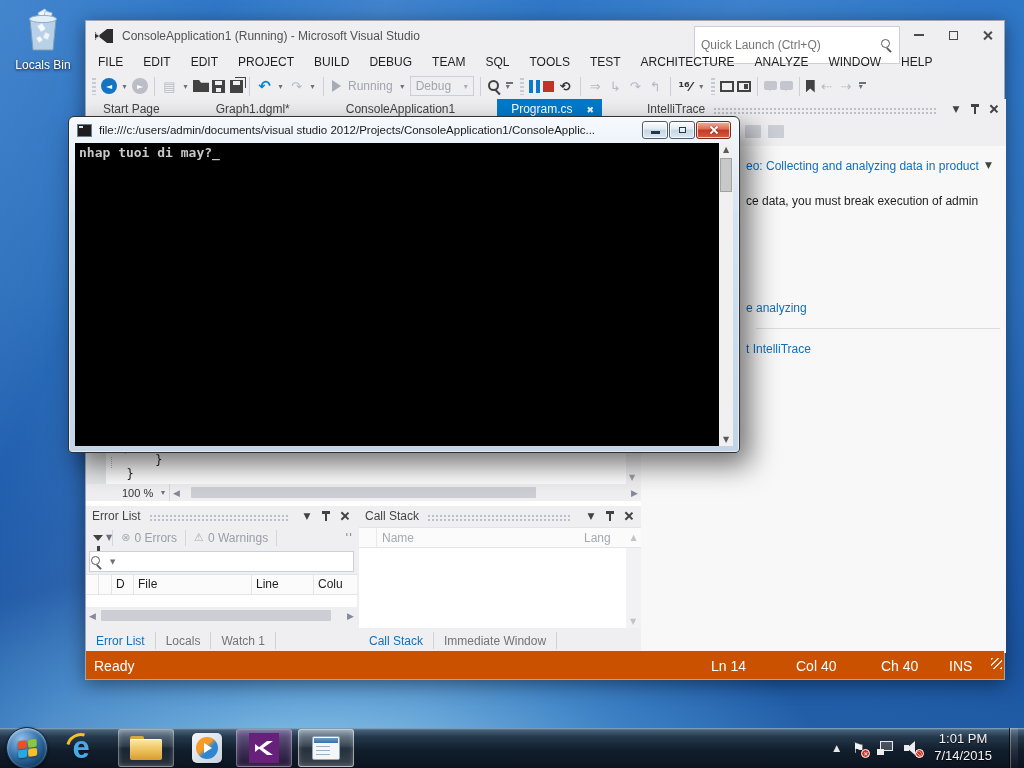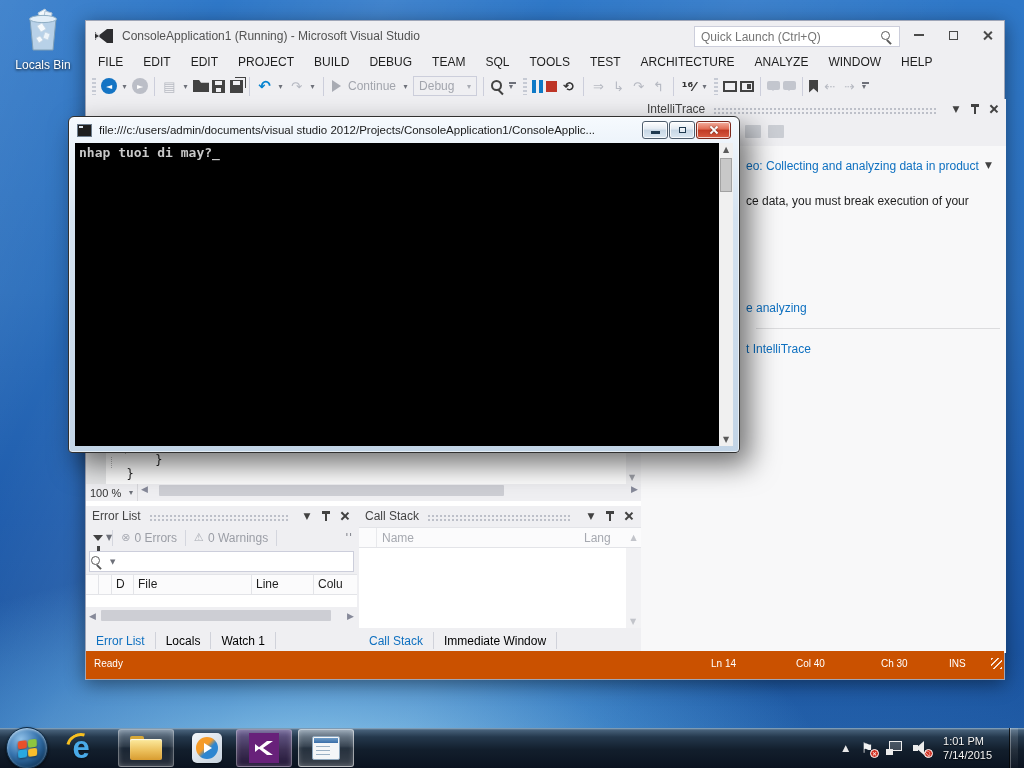--- a/index.html
+++ b/index.html
@@ -16,21 +16,21 @@
   }
   .recycle-bin { position:absolute; left:6px; top:6px; width:74px; text-align:center; z-index:5; }
   .rb-label { color:#fff; font-size:12px; text-shadow:0 1px 3px rgba(0,0,0,.9); margin-top:2px; }
 
   
   .vs { position:absolute; left:85px; top:20px; width:920px; height:660px; background:#EFEFF2;
         border:1px solid #9FA6B8; box-shadow:0 4px 18px rgba(0,0,0,.45); z-index:10; }
   .vs-titlebar { position:absolute; left:0; top:0; right:0; height:30px; display:flex; align-items:center; }
   .vs-logo { margin:0 8px 0 8px; display:flex; }
   .vs-title { font-size:12px; color:#525252; }
-  .quick-launch { position:absolute; left:608px; top:5px; width:206px; height:21px; background:#fff;
+  .quick-launch { position:absolute; left:608px; top:5px; width:206px; height:38px; background:#fff;
         border:1px solid #CCCEDB; display:flex; align-items:center; }
   .quick-launch input { flex:1; border:none; outline:none; font-size:12px; color:#777; padding:0 6px; background:transparent; font-family:"Liberation Sans",sans-serif; }
   .mag { position:relative; width:14px; height:14px; margin-right:5px; }
   .mag::before { content:""; position:absolute; top:1px; left:1px; width:7px; height:7px; border:1.6px solid #5A5A5A; border-radius:50%; }
   .mag::after { content:""; position:absolute; bottom:1px; right:2px; width:6px; height:1.8px; background:#5A5A5A; transform:rotate(45deg); }
   .winctl { position:absolute; top:0; right:0; height:28px; display:flex; }
   .winctl span { width:34px; height:28px; display:flex; align-items:center; justify-content:center; }
   .wc-min i { display:block; width:10px; height:2px; background:#4A4A4A; }
   .wc-max i { display:block; width:9px; height:9px; border:1.4px solid #4A4A4A; }
   .xg { position:relative; width:11px; height:11px; display:block; }
@@ -81,21 +81,21 @@
   .doc-tab.active { background:#007ACC; color:#fff; margin-right:0; padding-right:8px; }
   .doc-tab.active::after { content:"✖"; font-family:"DejaVu Sans"; font-size:9px; margin-left:14px; opacity:.95; }
 
   
   .editor { position:absolute; left:0; top:100px; width:555px; height:385px; background:#FFFFFF; }
   .ed-margin { position:absolute; left:0; top:0; bottom:22px; width:20px; background:#E6E7E8; }
   .code-line { position:absolute; font-family:"DejaVu Sans Mono",monospace; font-size:12px; color:#1E1E1E; white-space:pre; left:26px; }
   .iguide { position:absolute; border-left:1px dotted #B8B8B8; height:11px; }
   .ed-vsb { position:absolute; right:0; top:0; bottom:22px; width:15px; background:#F2F2F4; }
   .ed-vsb .dn { position:absolute; bottom:2px; left:3px; font-size:8px; color:#9EA0A8; }
-  .ed-bottom { position:absolute; left:0; right:0; bottom:5px; height:17px; display:flex; background:#EFEFF2; }
+  .ed-bottom { position:absolute; left:0; right:0; bottom:5px; height:17px; display:flex; align-items:center; background:#EFEFF2;padding-left:32px; }
   .zoom-combo { width:52px; height:17px; font-size:11px; color:#333; display:flex; align-items:center; justify-content:space-between; padding:0 4px; background:#EFEFF2; border-right:1px solid #D8D8DC; }
   .zoom-combo i { font-style:normal; font-family:"DejaVu Sans"; font-size:8px; color:#6D7079; }
   .hs-arrow { width:13px; text-align:center; font-family:"DejaVu Sans"; font-size:9px; color:#868999; }
   .hs-track { flex:1; height:13px; position:relative; background:#EFEFF2; }
   .hs-thumb { position:absolute; top:1px; height:11px; background:#CDCED4; border-radius:1px; }
 
   
   .panel { position:absolute; background:#EFEFF2; }
   .p-title { height:19px; display:flex; align-items:center; padding:0 4px 0 6px; }
   .p-title .t { font-size:12px; color:#444; white-space:nowrap; }
@@ -132,34 +132,34 @@
   .cs-header { display:flex; height:21px; margin-top:2px; background:#FBFBFC; border-top:1px solid #E3E4E8; border-bottom:1px solid #E3E4E8; align-items:center; }
   .cs-blank { width:18px; border-right:1px solid #E8E9EC; height:100%; }
   .cs-name { flex:1; font-size:12px; color:#A6A9B0; padding:0 5px; }
   .cs-lang { width:42px; font-size:12px; color:#A6A9B0; }
   .cs-up { width:15px; text-align:center; font-family:"DejaVu Sans"; font-size:8px; color:#C2C4CA; }
   .cs-body { position:relative; background:#fff; flex:1; }
   .cs-vsb { position:absolute; right:0; top:0; bottom:0; width:15px; background:#F2F2F4; }
   .cs-vsb .dn { position:absolute; bottom:2px; left:4px; font-size:8px; color:#C2C4CA; }
 
   .ptab-strip { position:absolute; height:25px; display:flex; align-items:center; background:#EFEFF2; font-size:12px; }
-  .ptab { color:#000000; padding:0 10px; border-right:1px solid #D0D2DA; height:17px; display:flex; align-items:center; }
+  .ptab { color:#737373; padding:0 10px; border-right:1px solid #D0D2DA; height:17px; display:flex; align-items:center; }
   .ptab.active { color:#0E70C0; }
 
   
   .itpanel { position:absolute; left:555px; top:78px; width:365px; height:554px; background:#EFEFF2; }
   .it-toolbar { height:26px; display:flex; align-items:center; padding-left:104px; gap:7px; }
   .it-tbico { width:16px; height:13px; background:#CBCED4; border-radius:1px; }
   .it-content { position:absolute; left:0; right:0; top:47px; bottom:0; background:#F8F8F9; }
   .it-link { position:absolute; font-size:12px; color:#0E70C0; white-space:nowrap; }
   .it-text { position:absolute; font-size:12px; color:#1E1E1E; white-space:nowrap; }
   .it-divider { position:absolute; height:1px; background:#DCDCDE; }
 
   
-  .statusbar { position:absolute; left:0; right:0; bottom:0; height:28px; background:#CA5100; color:#fff; font-size:10px; }
+  .statusbar { position:absolute; left:0; right:0; bottom:0; height:28px; background:#CA5100; color:#fff; font-size:14px; }
   .statusbar span { position:absolute; top:7px; }
   .sb-grip { position:absolute; right:2px; bottom:2px; width:11px; height:11px;
      background:repeating-linear-gradient(135deg, rgba(255,255,255,.85) 0 1.5px, transparent 1.5px 4.5px); }
 
   
   .console-win { position:absolute; left:68px; top:116px; width:672px; height:337px; z-index:50;
      background:linear-gradient(#F6FAFE,#D4E2F0 30%,#C2D4E6); border:1px solid #303units030; border:1px solid #303030; border-radius:6px 6px 4px 4px;
      box-shadow:0 0 0 1px rgba(255,255,255,.55) inset, 10px 12px 28px rgba(0,0,0,.55); }
   .cw-titlebar { position:absolute; left:0; top:0; right:0; height:26px; display:flex; align-items:center; padding:0 8px; }
   .cw-icon { width:15px; height:13px; background:#1E1E1E; border:1px solid #6E7E8E; margin-right:7px; position:relative; }
@@ -213,21 +213,21 @@
   .tray-caret { color:#E8E8E8; font-family:"DejaVu Sans"; font-size:9px; }
   .tico { position:relative; width:18px; height:16px; display:flex; align-items:center; justify-content:center; }
   .t-flag { font-family:"DejaVu Sans"; font-size:14px; color:#F2F2F2; }
   .badge { position:absolute; right:-3px; bottom:-2px; width:9px; height:9px; border-radius:50%; background:#D23325; border:1px solid #fff; color:#fff; font-size:6px; line-height:7px; text-align:center; font-family:"DejaVu Sans"; }
   .t-net { position:relative; width:16px; height:14px; }
   .t-net::before { content:""; position:absolute; right:0; top:0; width:11px; height:8px; border:1.6px solid #ECECEC; background:rgba(255,255,255,.2); }
   .t-net::after { content:""; position:absolute; left:0; bottom:0; width:7px; height:6px; background:#ECECEC; }
   .t-vol { position:relative; width:16px; height:14px; }
   .t-vol::before { content:""; position:absolute; left:0; top:4px; width:5px; height:6px; background:#ECECEC; }
   .t-vol::after { content:""; position:absolute; left:3px; top:0; border-right:8px solid #ECECEC; border-top:7px solid transparent; border-bottom:7px solid transparent; }
-  .clock { text-align:left; color:#F4F4F4; font-size:11px; line-height:1.3; margin-left:4px; text-shadow:0 1px 1px rgba(0,0,0,.8); }
+  .clock { text-align:center; color:#F4F4F4; font-size:13px; line-height:1.3; margin-left:4px; text-shadow:0 1px 1px rgba(0,0,0,.8); }
   .show-desktop { width:9px; height:40px; margin-left:8px; border-left:1px solid rgba(0,0,0,.8); box-shadow:inset 1px 0 0 rgba(255,255,255,.3); background:linear-gradient(rgba(255,255,255,.15),rgba(255,255,255,.02)); }
 </style>
 </head>
 <body>
 
 <div class="desktop"></div>
 
 <div class="recycle-bin">
   <svg width="40" height="46" viewBox="0 0 40 46">
     <polygon points="15,7 22,3 26,9 18,13" fill="#F2F7FB" stroke="#B8CCDC" stroke-width="1"></polygon>
@@ -297,21 +297,21 @@
       <span class="tbi tb-folder"></span>
       <span class="tbi tb-save"></span>
       <span class="tbi tb-saveall"></span>
       <span class="tbi tb-sep"></span>
       <span class="tbi tb-glyph undo g">↶</span>
       <span class="tbi tb-caret g">▾</span>
       <span class="tbi tb-glyph dis g">↷</span>
       <span class="tbi tb-caret g">▾</span>
       <span class="tbi tb-sep"></span>
       <span class="tbi tb-play"></span>
-      <span class="tbi tb-text">Continue</span>
+      <span class="tbi tb-text">Running</span>
       <span class="tbi tb-caret g">▾</span>
       <span class="tbi tb-combo">Debug</span>
       <span class="tbi tb-sep"></span>
       <span class="tbi tb-find"></span>
       <span class="tbi tb-ovf"></span>
       <span class="tbi tb-grip"></span>
       <span class="tbi tb-pause"></span>
       <span class="tbi tb-stop"></span>
       <span class="tbi tb-glyph dark g">⟲</span>
       <span class="tbi tb-sep"></span>
@@ -328,20 +328,27 @@
       <span class="tbi tb-sep"></span>
       <span class="tbi tb-bubble"></span>
       <span class="tbi tb-bubble"></span>
       <span class="tbi tb-sep"></span>
       <span class="tbi tb-bookmark"></span>
       <span class="tbi tb-glyph dis g">⇠</span>
       <span class="tbi tb-glyph dis g">⇢</span>
       <span class="tbi tb-ovf"></span>
     </div>
 
+  <div class="tabrow">
+
+  <span class="doc-tab">Start Page</span>
+      <span class="doc-tab">Graph1.dgml*</span>
+      <span class="doc-tab">ConsoleApplication1</span>
+      <span class="doc-tab active">Program.cs</span>
+    </div>
 
   <div class="editor">
     <div class="ed-margin"></div>
     <span class="iguide" style="left:39px; top:322px;"></span>
     <span class="iguide" style="left:25px; top:336px;"></span>
     <div class="code-line" style="top:332px;">      }</div>
     <div class="code-line" style="top:346px;">  }</div>
     <div class="ed-vsb">
         <span class="dn g">▼</span>
       </div>
@@ -370,21 +377,21 @@
           <i class="xp"></i>
         </span>
     </div>
     <div class="it-toolbar">
       <span class="it-tbico"></span>
       <span class="it-tbico"></span>
     </div>
     <div class="it-content">
       <span class="it-link" style="left:105px; top:13px;">eo: Collecting and analyzing data in product</span>
       <span class="caret-down" style="position:absolute; right:14px; top:14px;">▼</span>
-      <span class="it-text" style="left:105px; top:48px;">ce data, you must break execution of your</span>
+      <span class="it-text" style="left:105px; top:48px;">ce data, you must break execution of admin</span>
       <span class="it-link" style="left:105px; top:155px;">e analyzing</span>
       <span class="it-divider" style="left:115px; right:6px; top:182px;"></span>
       <span class="it-link" style="left:105px; top:196px;">t IntelliTrace</span>
     </div>
   </div>
 
   <div class="panel" style="left:0; top:485px; width:271px; height:122px;">
     <div class="p-title">
       <span class="t">Error List</span>
       <span class="dots"></span>
@@ -471,21 +478,21 @@
   <div class="ptab-strip" style="left:273px; top:607px; width:282px;">
 
   <span class="ptab active">Call Stack</span>
       <span class="ptab">Immediate Window</span>
     </div>
 
   <div class="statusbar">
     <span style="left:8px;">Ready</span>
     <span style="left:625px;">Ln 14</span>
     <span style="left:710px;">Col 40</span>
-    <span style="left:795px;">Ch 30</span>
+    <span style="left:795px;">Ch 40</span>
     <span style="left:863px;">INS</span>
     <span class="sb-grip"></span>
   </div>
 </div>
 
 <div class="console-win">
   <div class="cw-titlebar">
     <span class="cw-icon"></span>
     <span class="cw-title">file:///c:/users/admin/documents/visual studio 2012/Projects/ConsoleApplication1/ConsoleApplic...</span>
     <span class="cw-btns">

